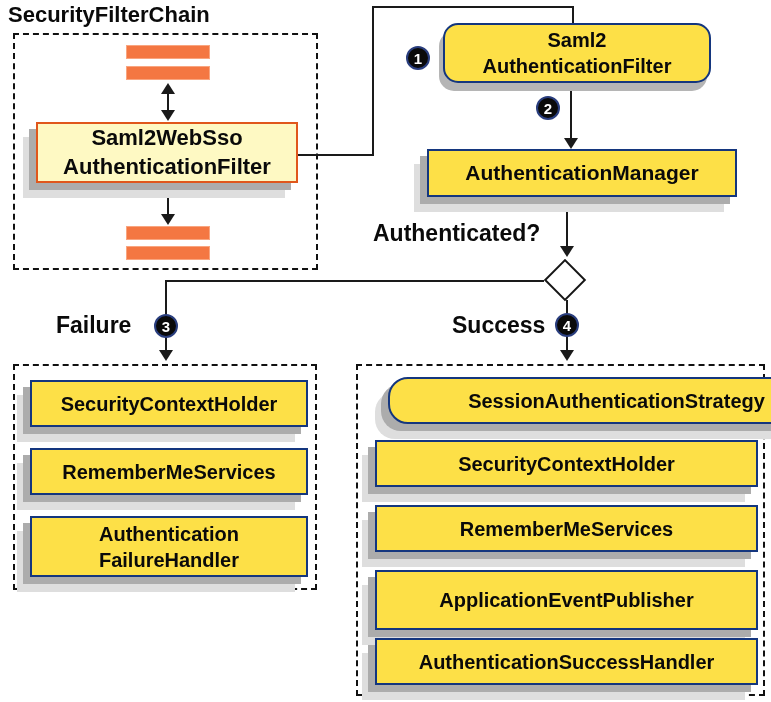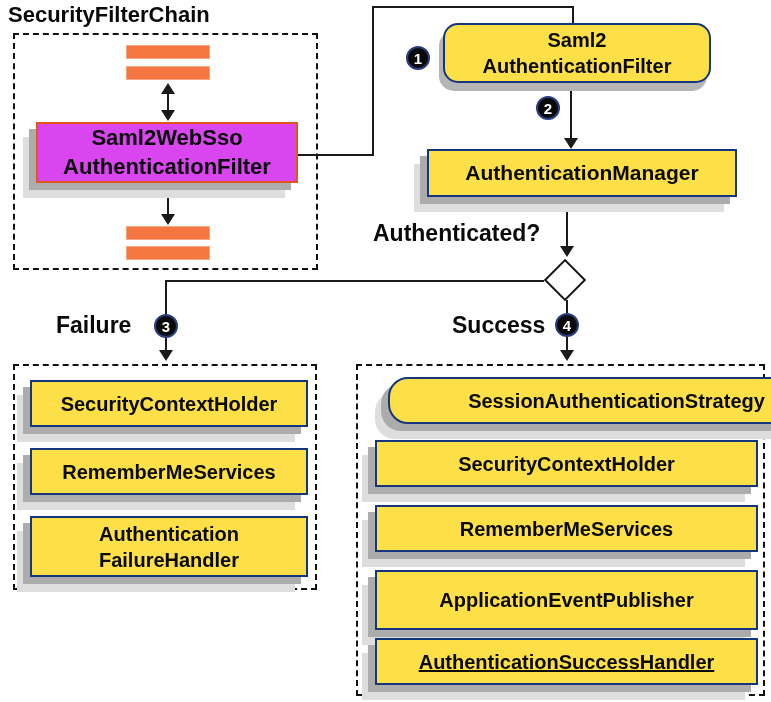--- a/index.html
+++ b/index.html
@@ -37,21 +37,21 @@
     z-index: 4;
     line-height: 1.3;
   }
   .node-blue {
     background: #fde047;
     border: 2px solid #14367e;
     box-shadow: -7px 7px 0 #acacac, -13px 15px 0 #dedede;
     font-size: 20px;
   }
   .node-orange {
-    background: #d946ef;
+    background: #fef9c3;
     border: 2px solid #e0571c;
     box-shadow: -7px 7px 0 #acacac, -13px 15px 0 #dedede;
     font-size: 22px;
   }
   .node-rounded {
     border-radius: 15px;
     box-shadow: -4px 8px 0 #b5b5b5;
   }
   .pre { white-space: pre-line; }
 
@@ -168,15 +168,15 @@
   <div class="node node-blue" style="left:30px; top:380px; width:278px; height:47px;">SecurityContextHolder</div>
   <div class="node node-blue" style="left:30px; top:448px; width:278px; height:47px;">RememberMeServices</div>
   <div class="node node-blue pre" style="left:30px; top:516px; width:278px; height:61px;">Authentication
 FailureHandler</div>
 
   <div class="dashed-box" style="left:356px; top:364px; width:409px; height:332px;"></div>
   <div class="node node-blue" style="left:388px; top:377px; width:457px; height:47px;border-radius:20px;">SessionAuthenticationStrategy</div>
   <div class="node node-blue" style="left:375px; top:440px; width:383px; height:47px;">SecurityContextHolder</div>
   <div class="node node-blue" style="left:375px; top:505px; width:383px; height:47px;">RememberMeServices</div>
   <div class="node node-blue" style="left:375px; top:570px; width:383px; height:60px;">ApplicationEventPublisher</div>
-  <div class="node node-blue" style="left:375px; top:638px; width:383px; height:47px;text-decoration:underline;">AuthenticationSuccessHandler</div>
+  <div class="node node-blue" style="left:375px; top:638px; width:383px; height:47px;">AuthenticationSuccessHandler</div>
 
 </div>
 
 </body></html>

